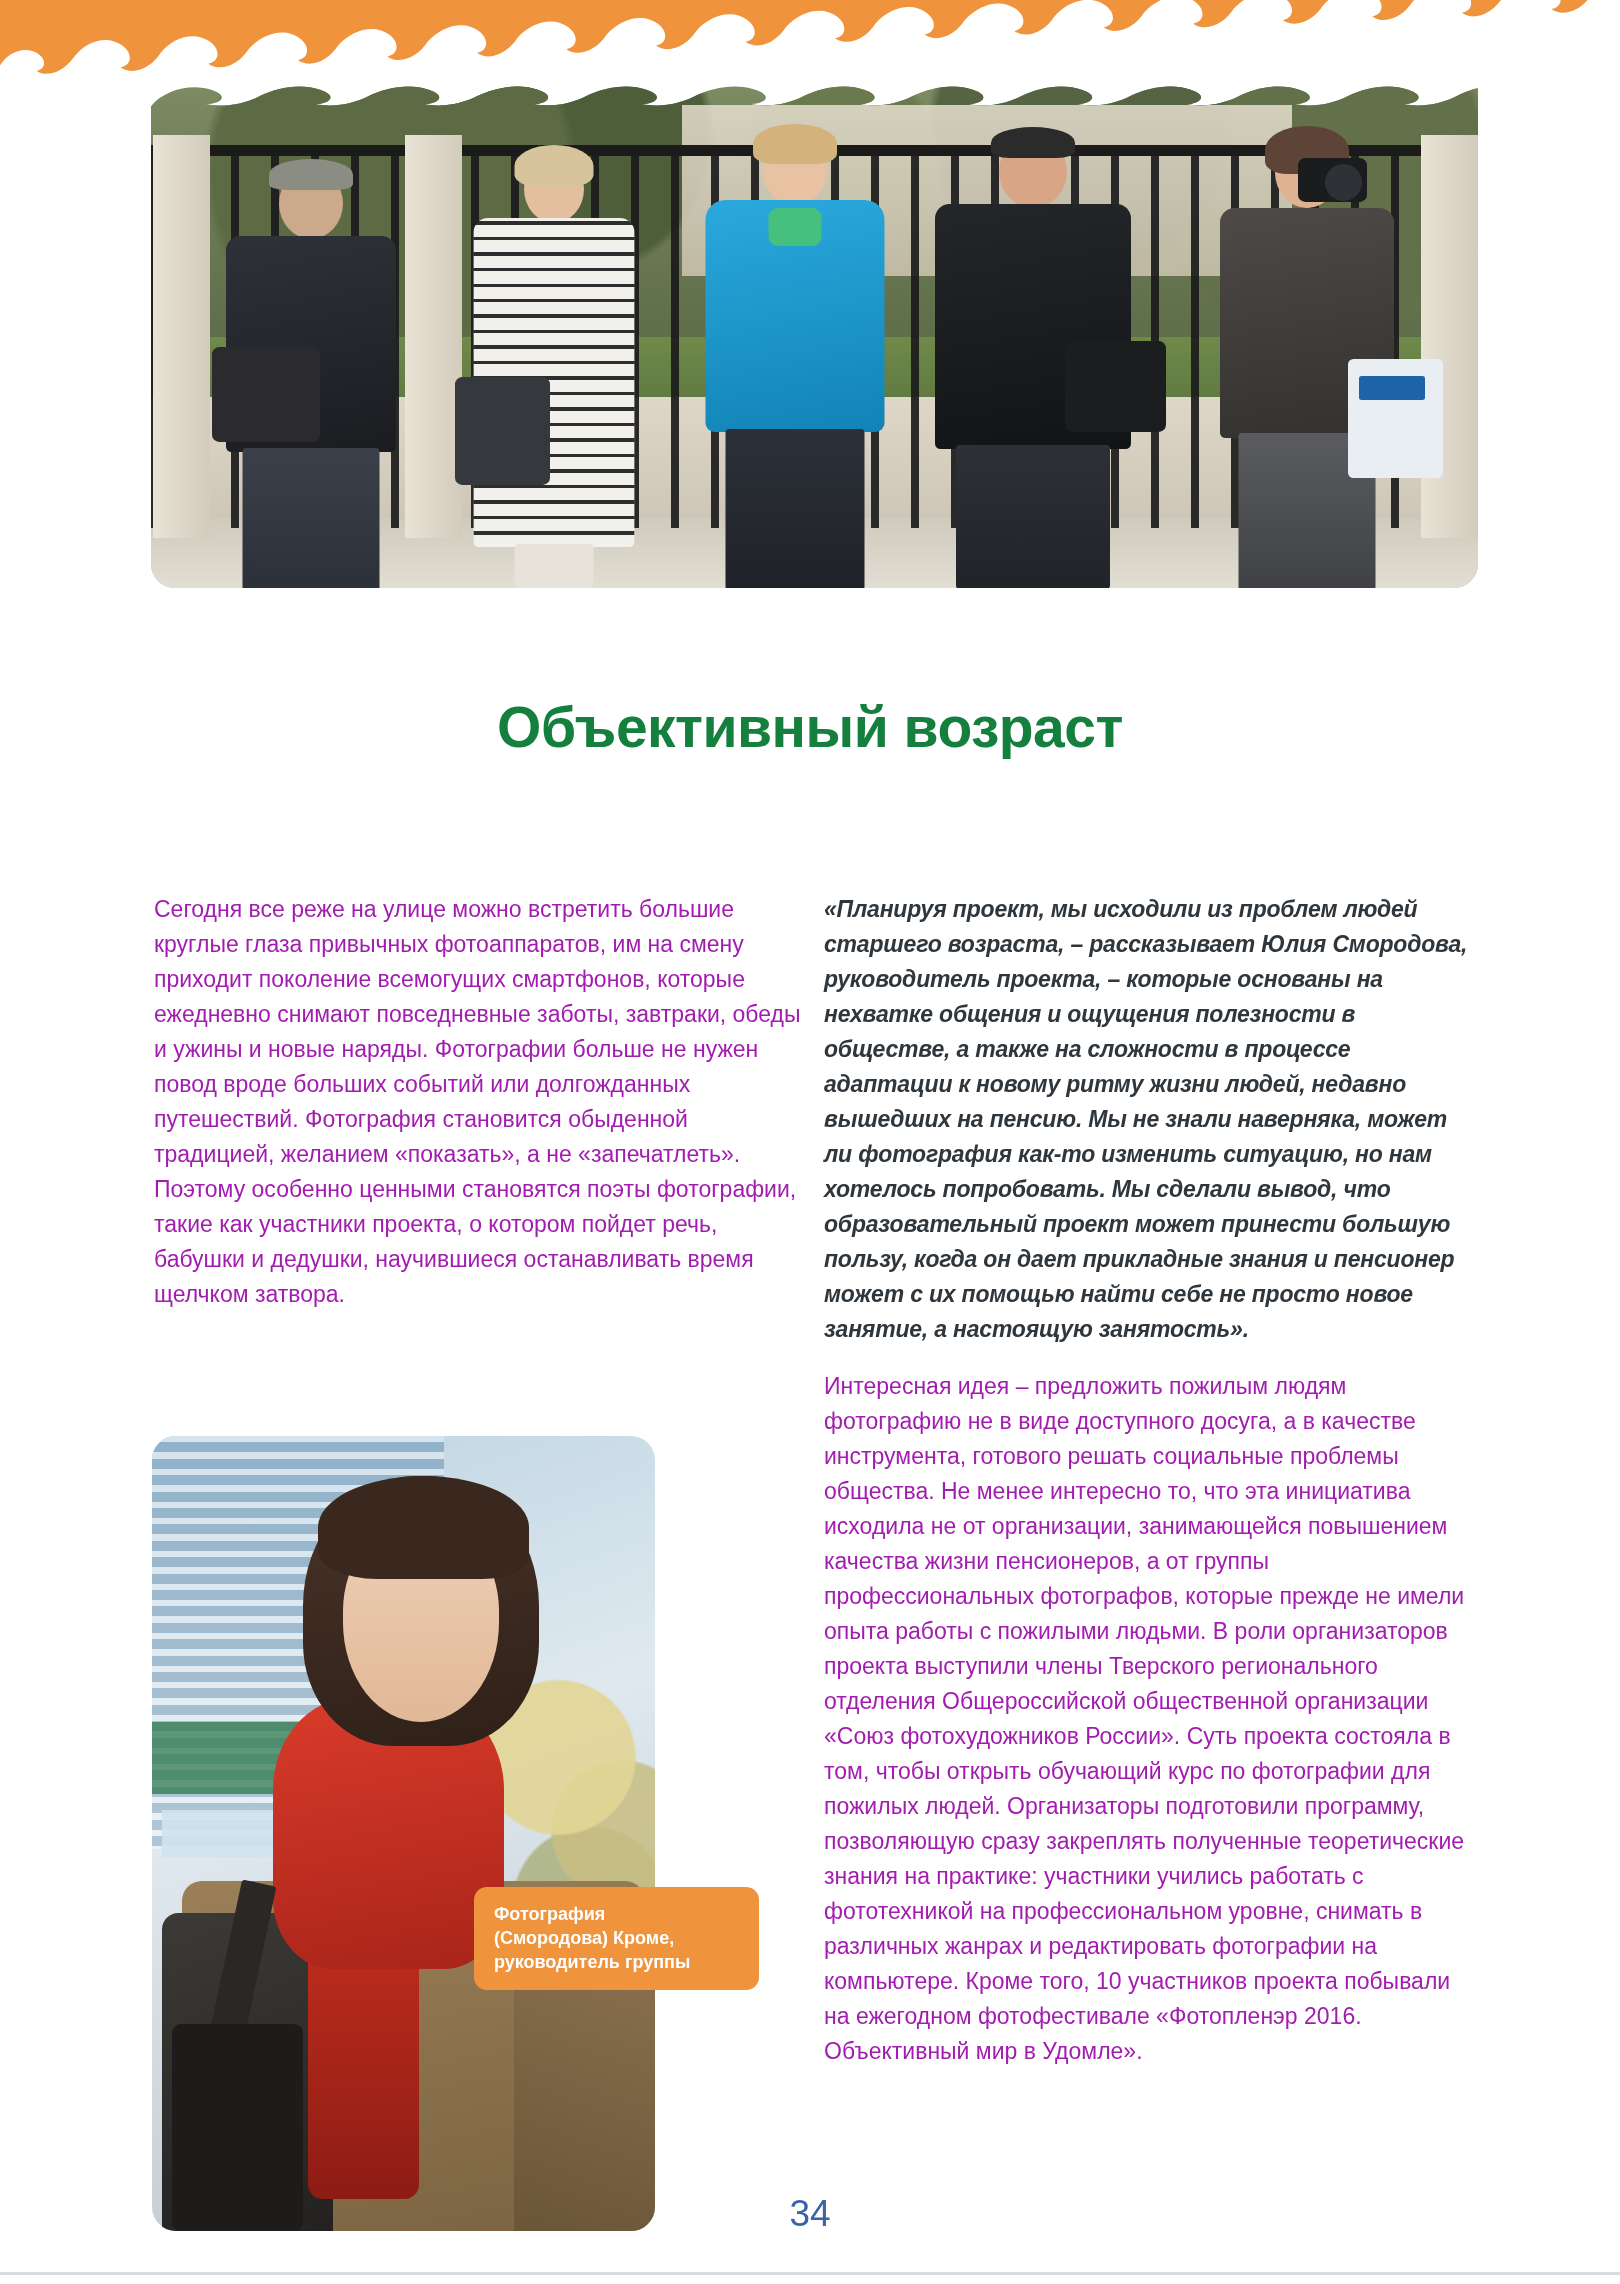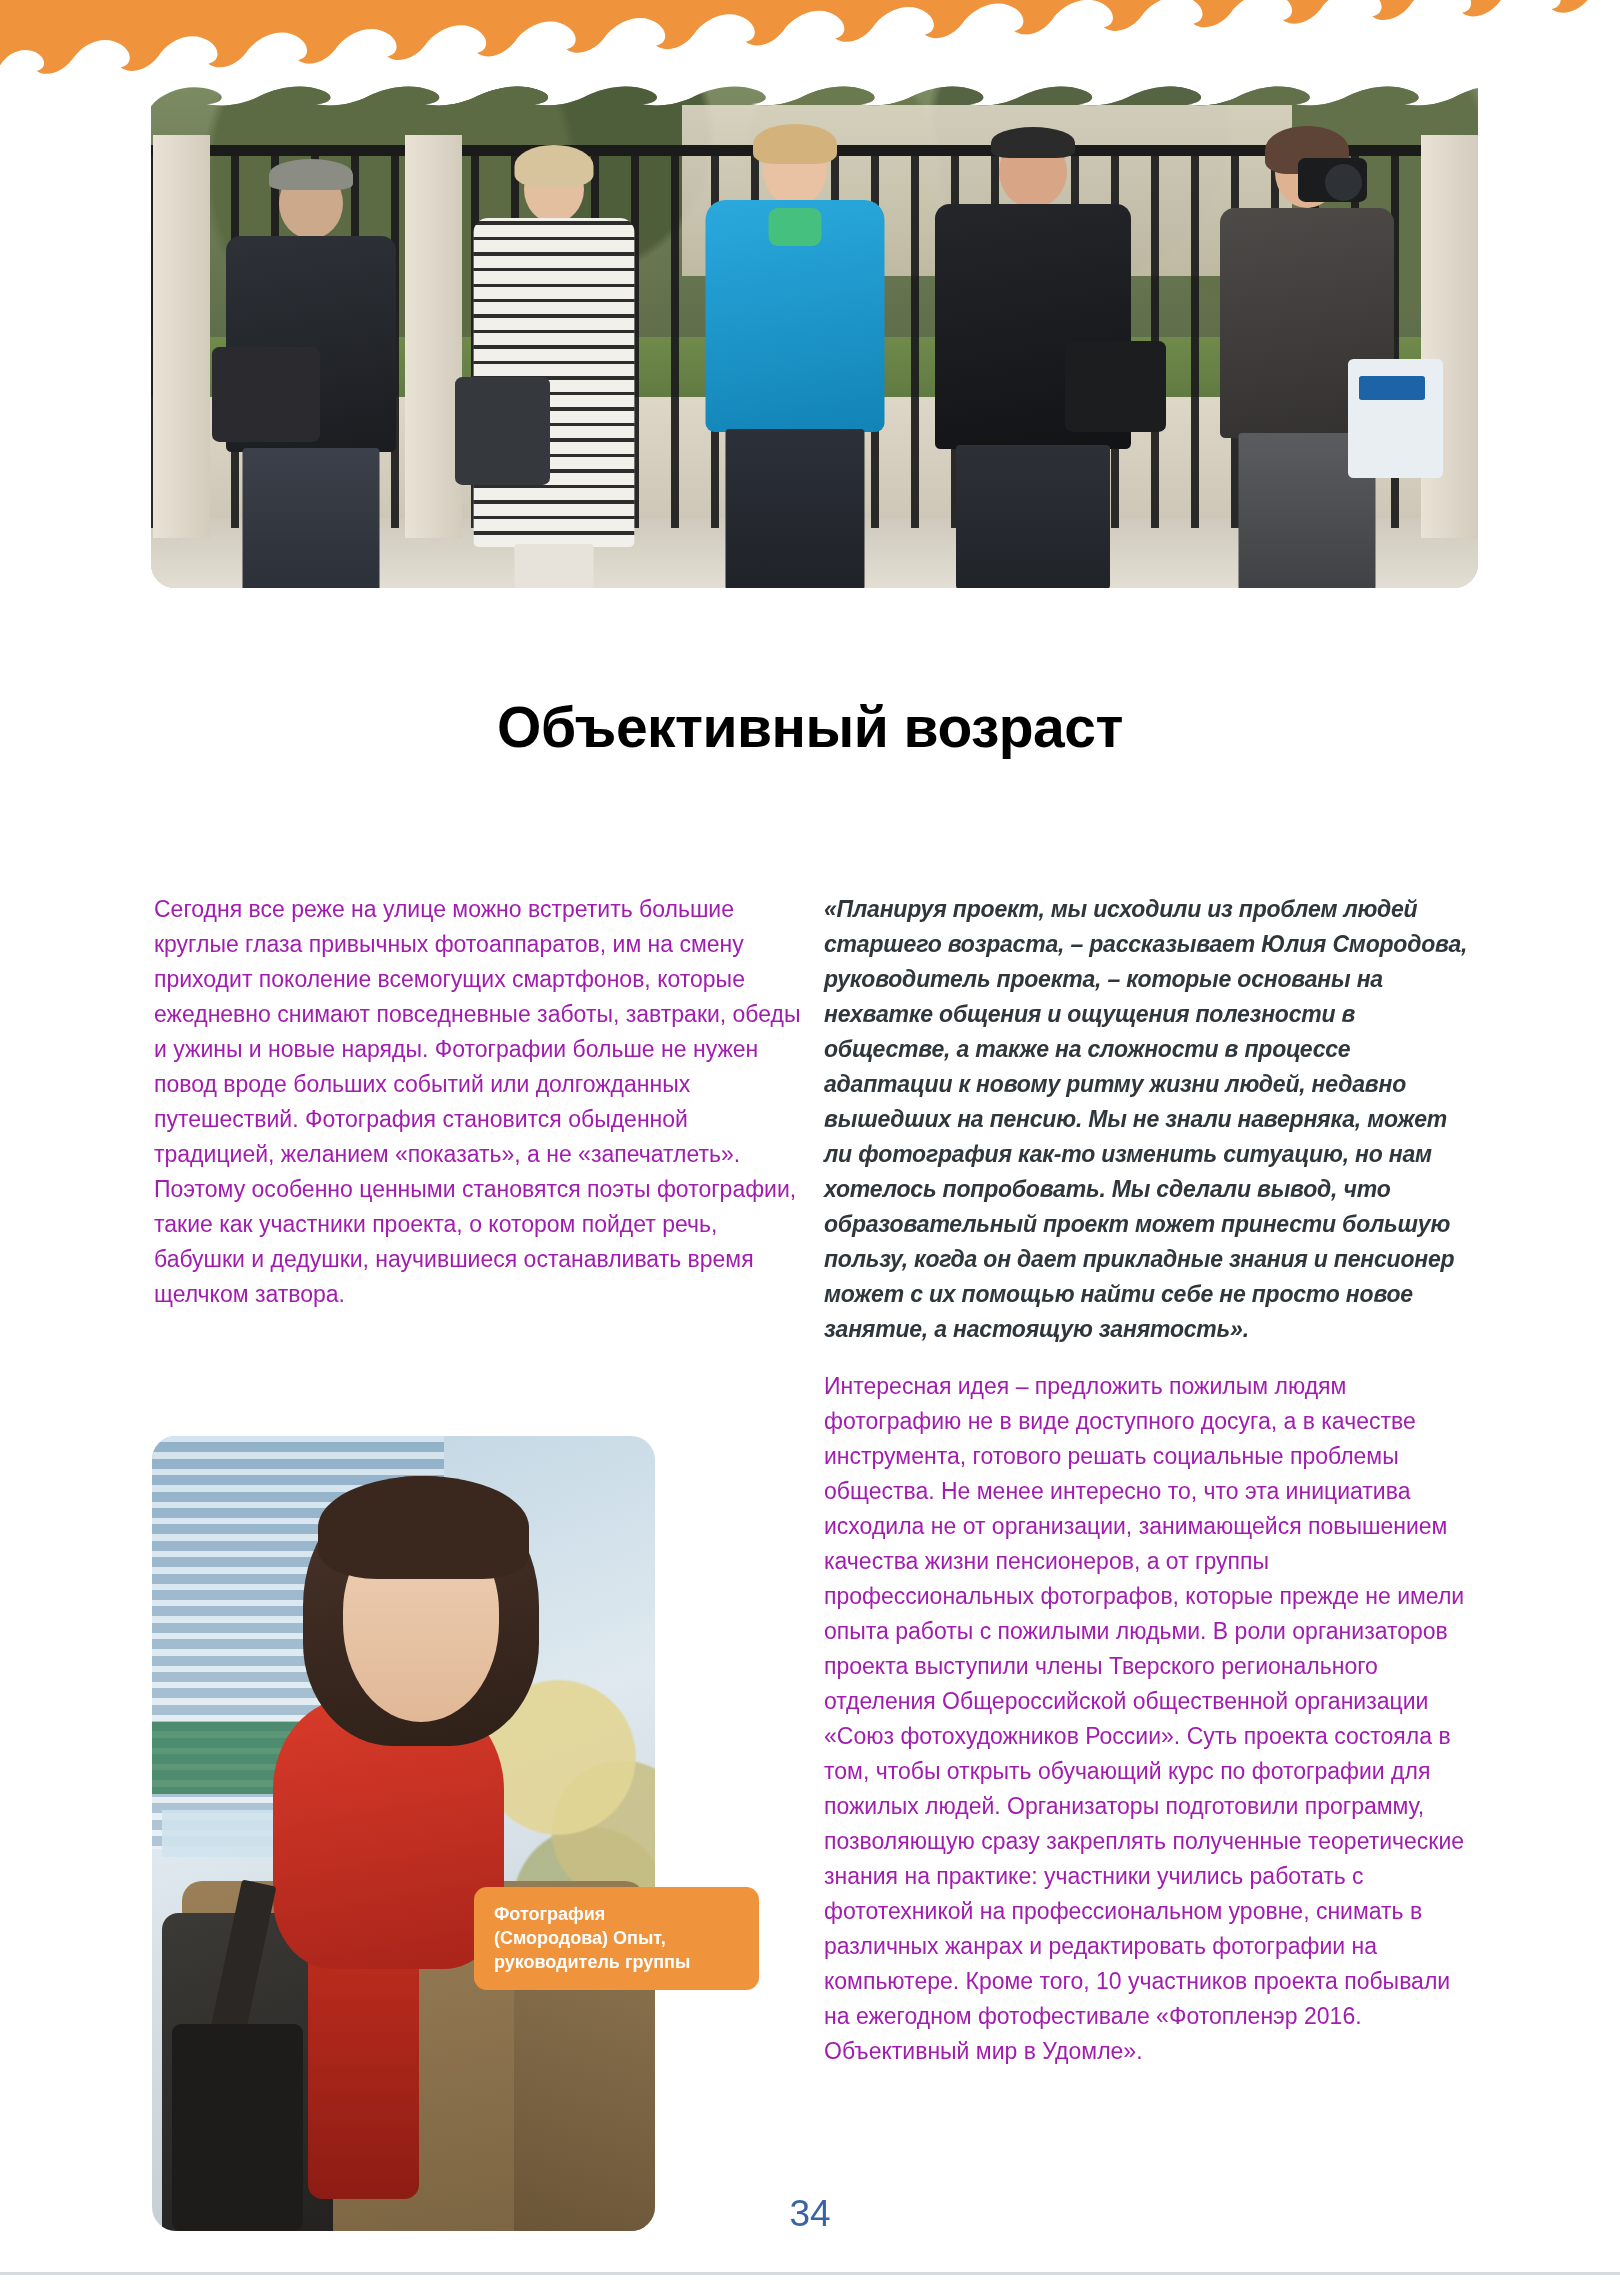--- a/index.html
+++ b/index.html
@@ -83,21 +83,21 @@
   .p-body{ position:absolute; left:50%; transform:translateX(-50%);
            border-radius:14.6px 14.6px 5.5px 5.5px; }
   .p-legs{ position:absolute; left:50%; transform:translateX(-50%);
            background:#3a3e46; border-radius:3.7px; }
   .p-bag{ position:absolute; border-radius:7.3px; background:#2b2b2f; }
 
   
   .title{
     position:absolute; left:0; top:656px; width:1620px;
     text-align:center;
-    color:#000000;
+    color:#15803d;
     font-size:57px; font-weight:bold; letter-spacing:-0.5px;
     white-space:nowrap;
   }
   .subtitle{
     position:absolute; left:216px; top:766px; width:1189px;
     text-align:center;
     color:#3e6aa8;
     font-size:26px; line-height:38px;
   }
   .subtitle .ln{ display:block; }
@@ -411,19 +411,19 @@
   <div class="pt-scarf"></div>
   <div class="pt-hair"></div>
   <div class="pt-face"></div>
   <div class="pt-hairfront"></div>
   <div class="pt-strap"></div>
   <div class="pt-bag"></div>
 </div>
 
 <div class="caption-badge">
   <span class="cl">Фотография</span>
-  <span class="cl">(Смородова) Опыт,</span>
+  <span class="cl">(Смородова) Кроме,</span>
   <span class="cl">руководитель группы</span>
 </div>
 
 <div class="page-number">34</div>
 <div class="footer-rule"></div>
 
 
 </body></html>

